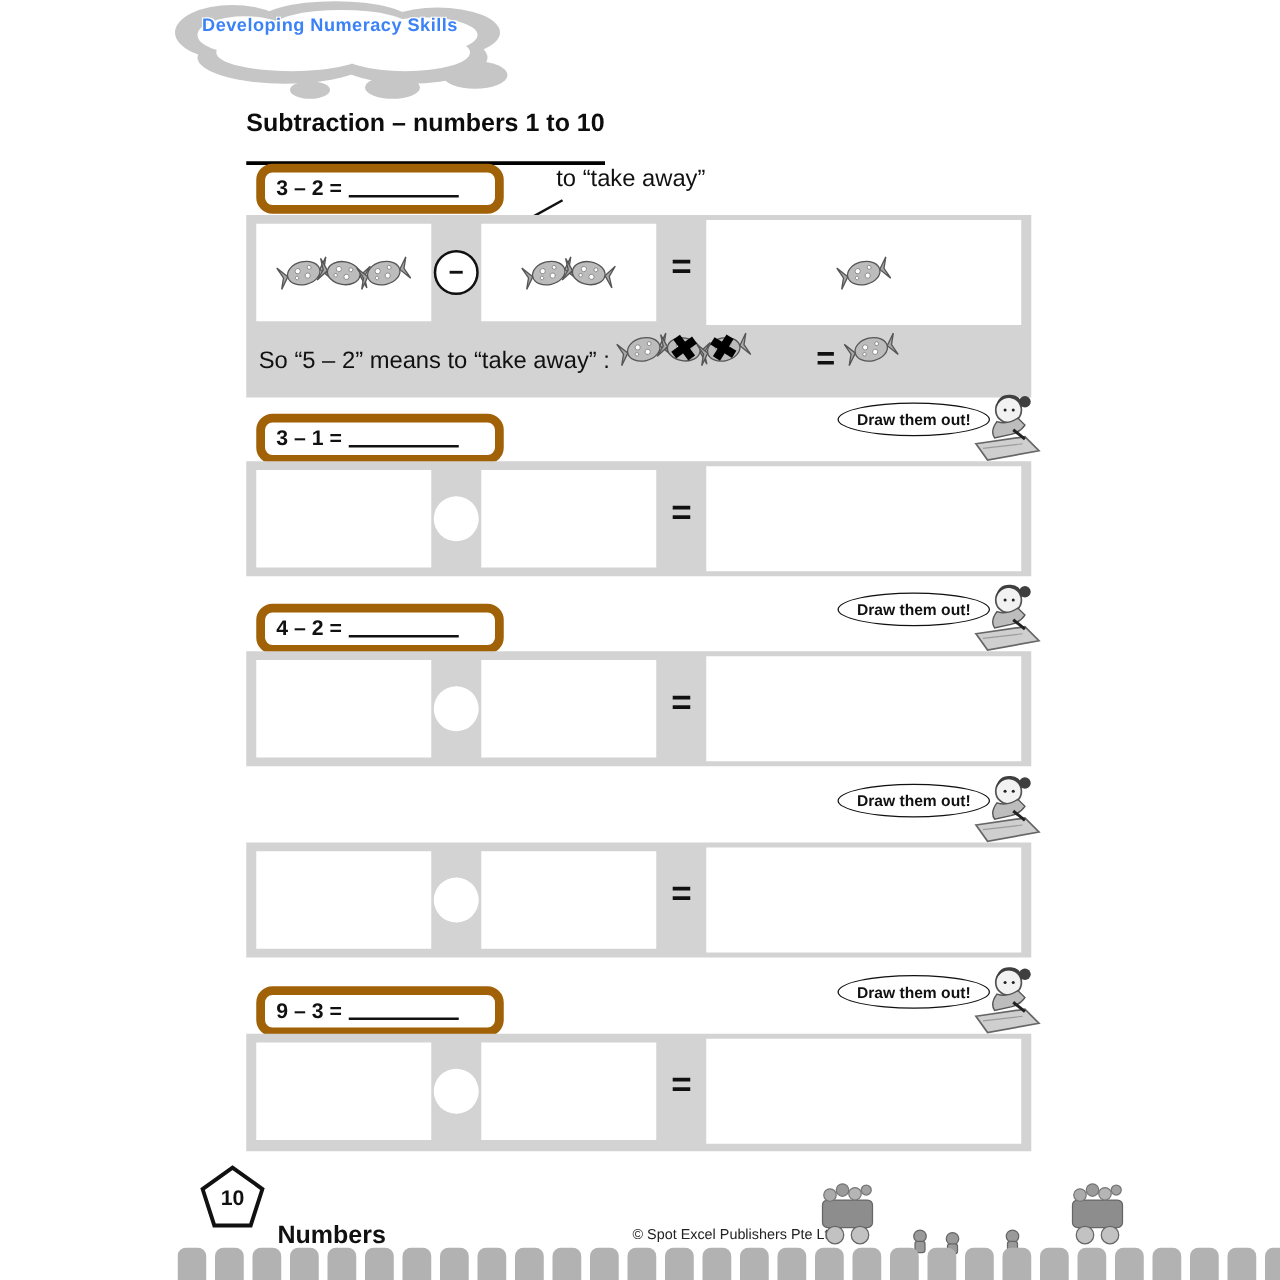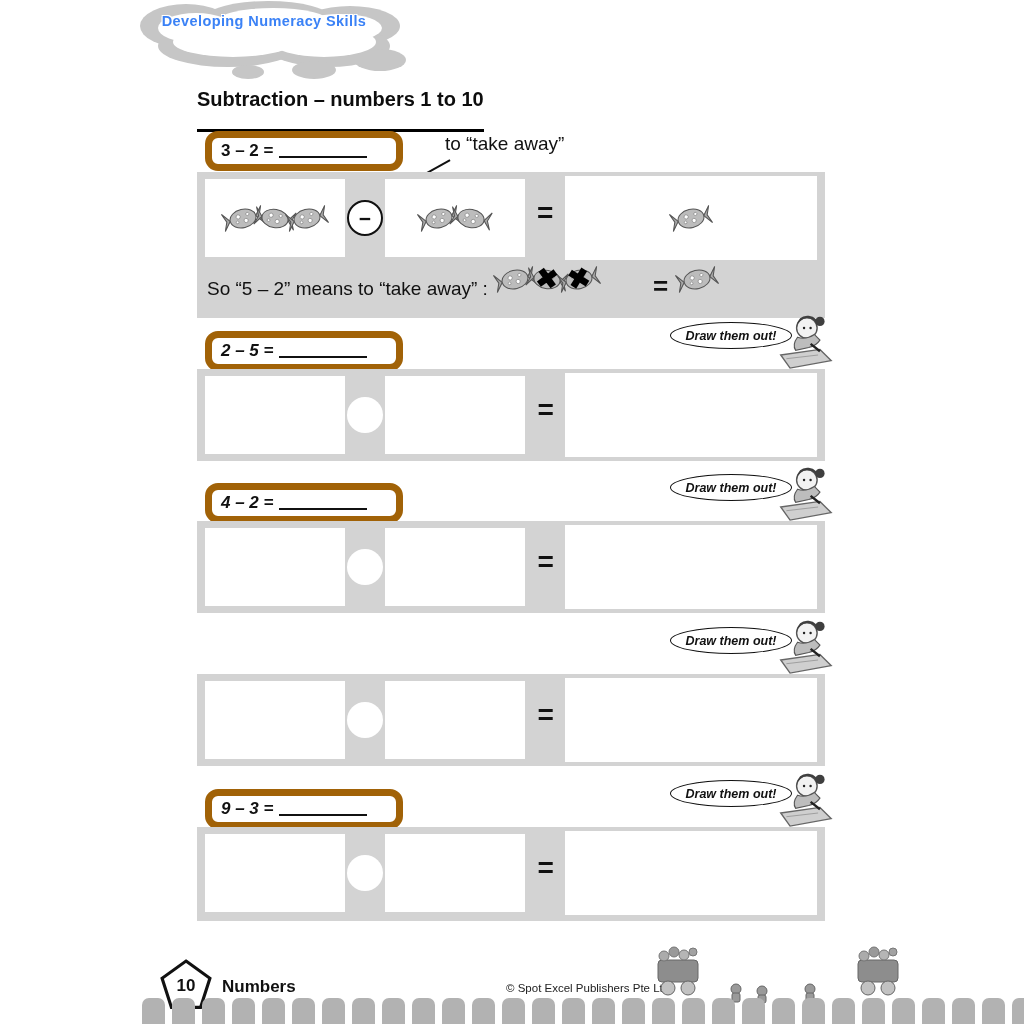--- a/index.html
+++ b/index.html
@@ -46,32 +46,32 @@
   .result-row{position:absolute;left:484px;top:96px;}
 
   .candy{position:relative;display:inline-block;margin:0 -5px;}
   .candy svg{display:block;}
   .candy:nth-child(odd){transform:rotate(-13deg);}
   .candy:nth-child(even){transform:rotate(9deg);}
   .cross{position:absolute;left:50%;top:50%;transform:translate(-50%,-52%);font-size:27px;font-weight:bold;
     color:#000;line-height:1;}
 
   
-  .exercise{position:absolute;left:197px;width:524px;height:142px;font-style:italic;}
+  .exercise{position:absolute;left:197px;width:524px;height:142px;}
   .bubble{position:absolute;left:473px;top:0;width:122px;height:27px;border:1.7px solid #111;border-radius:50%;
     background:#fff;display:flex;align-items:center;justify-content:center;font-size:12.5px;font-weight:bold;
     white-space:nowrap;z-index:2;}
   .girl{position:absolute;left:580px;top:-12px;width:56px;height:64px;z-index:1;}
   .exercise .label-box{left:8px;top:9px;}
   .exercise .band{top:47px;height:92px;}
 
   
-  .pentagon{position:absolute;left:160px;top:959px;width:52px;height:52px;}
+  .pentagon{position:absolute;left:160px;top:932px;width:52px;height:52px;}
   .pentagon .num{position:absolute;left:0;right:0;top:17px;text-align:center;font-size:17px;font-weight:bold;}
-  .section-label{position:absolute;left:222px;top:977px;font-size:17px;font-weight:bold;text-align:right;}
+  .section-label{position:absolute;left:222px;top:977px;font-size:20px;font-weight:bold;text-align:right;}
   .copyright{position:absolute;left:506px;top:982px;font-size:11.5px;color:#222;}
   .deco{position:absolute;left:650px;top:928px;width:258px;height:76px;}
   .deco svg{position:absolute;left:0;top:0;}
   .deco-numbers{position:absolute;left:52px;right:52px;top:-6px;text-align:center;font-size:52px;font-weight:bold;
     letter-spacing:-5px;color:#d6d6d6;
     text-shadow:2px 2px 0 #848484,-2px 2px 0 #848484,2px -2px 0 #848484,-2px -2px 0 #848484,3px 4px 0 #a9a9a9;}
 
   .bottom-border{position:absolute;left:142px;right:0;bottom:0;height:26px;display:flex;gap:7px;overflow:hidden;}
   .btab{flex:0 0 23px;height:26px;background:#b2b2b2;border-radius:7px 7px 0 0;}
 </style>
@@ -261,21 +261,21 @@
         <path d="M21,15 q2,-12 13,-11 q10,1 9,11 q-2,-7 -8,-8 q-9,-2 -14,8z" fill="#3f3f3f"></path>
         <circle cx="46" cy="10" r="5" fill="#3f3f3f"></circle>
         <circle cx="29" cy="17" r="1.3" fill="#222"></circle>
           <circle cx="36" cy="17" r="1.3" fill="#222"></circle>
         <path d="M22,27 q-6,8 -2,14 l14,-3 q8,-2 12,-8 l-6,-6 q-9,6 -18,3z" fill="#bdbdbd" stroke="#555" stroke-width="1.2"></path>
         <line x1="36" y1="34" x2="46" y2="42" stroke="#222" stroke-width="2.5"></line>
       </svg>
     </div>
     <div class="bubble">Draw them out!</div>
     <div class="label-box">
-      <span class="prob">2 – 5 =</span>
+      <span class="prob">3 – 1 =</span>
       <span class="blank"></span>
     </div>
     <div class="band">
       <div class="wbox box-a"></div>
       <div class="op-circle"></div>
       <div class="wbox box-b"></div>
       <div class="eq">=</div>
       <div class="wbox box-c"></div>
     </div>
   </div>

